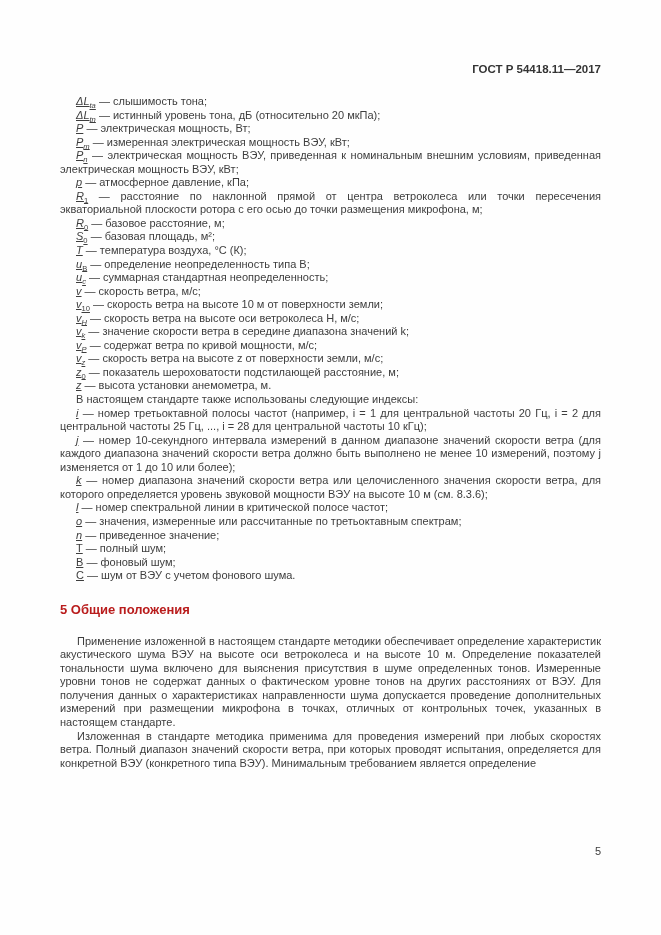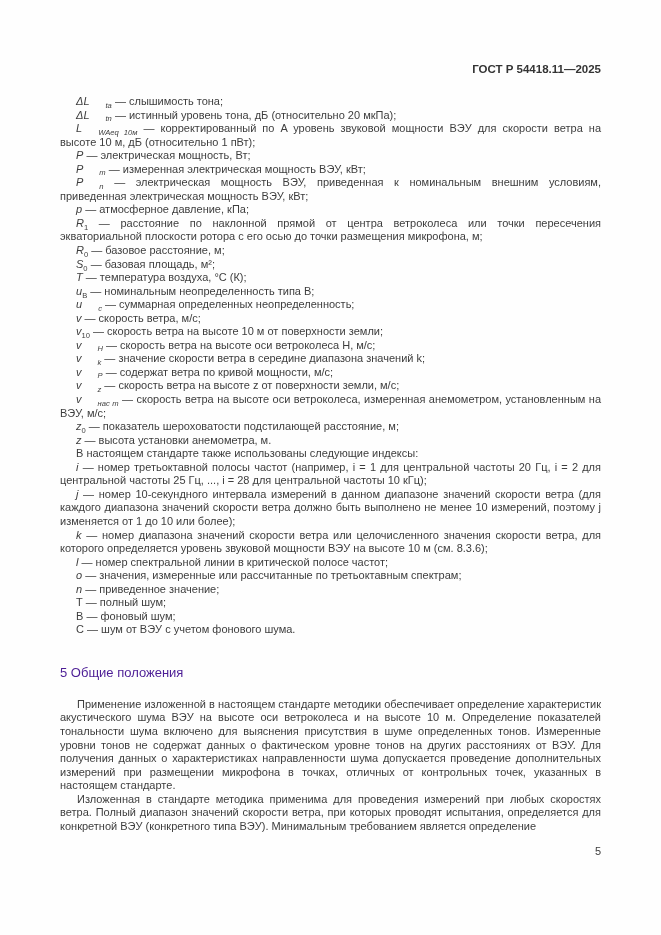--- a/index.html
+++ b/index.html
@@ -22,74 +22,72 @@
     color: #343434;
   }
   .content { margin-top: 19px; }
   .def, .para {
     margin: 0;
     font-size: 11px;
     line-height: 13.55px;
     text-align: justify;
     text-indent: 16px;
   }
-  .def .sym, .def sub, .def sup { color: #3d3d3d; }
+  .def .sym, .def sub, .def sup { color: #3d3d3d; text-decoration: underline; }
   .sym.it { font-style: italic; }
   sub {
     font-size: 7.6px;
     line-height: 0;
     vertical-align: -2.5px;
   }
-  sub.it { font-style: italic; margin-left: 16px; }
+  sub.it { font-style: italic; }
   .section-heading {
     font-size: 13px;
-    font-weight: normal;
-    color: #4c1d95;
-    margin: 28px 0 17px 0;
+    font-weight: bold;
+    color: #b91c1c;
+    margin: 19px 0 17px 0;
     line-height: 16px;
   }
   .para { text-indent: 17px; }
   .footer {
     position: absolute;
     top: 845px;
     right: 60px;
     font-size: 11px;
     color: #3d3d3d;
   }
 </style>
 </head>
 <body>
 
 <div class="page">
   <div class="header">
-    <span>ГОСТ Р 54418.11—2025</span>
+    <span>ГОСТ Р 54418.11—2017</span>
   </div>
 
   <div class="content">
     <div id="definitions">
         <p class="def"><span class="sym it">ΔL</span><sub class="it">ta</sub> <span>— слышимость тона;</span></p>
         <p class="def"><span class="sym it">ΔL</span><sub class="it">tn</sub> <span>— истинный уровень тона, дБ (относительно 20 мкПа);</span></p>
-        <p class="def"><span class="sym it">L</span><sub class="it">WAeq 10м</sub> <span>— корректированный по A уровень звуковой мощности ВЭУ для скорости ветра на высоте 10 м, дБ (относительно 1 пВт);</span></p>
         <p class="def"><span class="sym it">P</span> <span>— электрическая мощность, Вт;</span></p>
         <p class="def"><span class="sym it">P</span><sub class="it">m</sub> <span>— измеренная электрическая мощность ВЭУ, кВт;</span></p>
         <p class="def"><span class="sym it">P</span><sub class="it">n</sub> <span>— электрическая мощность ВЭУ, приведенная к номинальным внешним условиям, приведенная электрическая мощность ВЭУ, кВт;</span></p>
         <p class="def"><span class="sym it">p</span> <span>— атмосферное давление, кПа;</span></p>
         <p class="def"><span class="sym it">R</span><sub>1</sub> <span>— расстояние по наклонной прямой от центра ветроколеса или точки пересечения экваториальной плоскости ротора с его осью до точки размещения микрофона, м;</span></p>
         <p class="def"><span class="sym it">R</span><sub>0</sub> <span>— базовое расстояние, м;</span></p>
         <p class="def"><span class="sym it">S</span><sub>0</sub> <span>— базовая площадь, м²;</span></p>
         <p class="def"><span class="sym it">T</span> <span>— температура воздуха, °С (К);</span></p>
-        <p class="def"><span class="sym it">u</span><sub>В</sub> <span>— номинальным неопределенность типа В;</span></p>
-        <p class="def"><span class="sym it">u</span><sub class="it">c</sub> <span>— суммарная определенных неопределенность;</span></p>
+        <p class="def"><span class="sym it">u</span><sub>В</sub> <span>— определение неопределенность типа В;</span></p>
+        <p class="def"><span class="sym it">u</span><sub class="it">c</sub> <span>— суммарная стандартная неопределенность;</span></p>
         <p class="def"><span class="sym it">v</span> <span>— скорость ветра, м/с;</span></p>
         <p class="def"><span class="sym it">v</span><sub>10</sub> <span>— скорость ветра на высоте 10 м от поверхности земли;</span></p>
         <p class="def"><span class="sym it">v</span><sub class="it">H</sub> <span>— скорость ветра на высоте оси ветроколеса H, м/с;</span></p>
         <p class="def"><span class="sym it">v</span><sub class="it">k</sub> <span>— значение скорости ветра в середине диапазона значений k;</span></p>
         <p class="def"><span class="sym it">v</span><sub class="it">P</sub> <span>— содержат ветра по кривой мощности, м/с;</span></p>
         <p class="def"><span class="sym it">v</span><sub class="it">z</sub> <span>— скорость ветра на высоте z от поверхности земли, м/с;</span></p>
-        <p class="def"><span class="sym it">v</span><sub class="it">нас m</sub> <span>— скорость ветра на высоте оси ветроколеса, измеренная анемометром, установленным на ВЭУ, м/с;</span></p>
         <p class="def"><span class="sym it">z</span><sub>0</sub> <span>— показатель шероховатости подстилающей расстояние, м;</span></p>
         <p class="def"><span class="sym it">z</span> <span>— высота установки анемометра, м.</span></p>
         <p class="def"><span>В настоящем стандарте также использованы следующие индексы:</span></p>
         <p class="def"><span class="sym it">i</span> <span>— номер третьоктавной полосы частот (например, i = 1 для центральной частоты 20 Гц, i = 2 для центральной частоты 25 Гц, ..., i = 28 для центральной частоты 10 кГц);</span></p>
         <p class="def"><span class="sym it">j</span> <span>— номер 10-секундного интервала измерений в данном диапазоне значений скорости ветра (для каждого диапазона значений скорости ветра должно быть выполнено не менее 10 измерений, поэтому j изменяется от 1 до 10 или более);</span></p>
         <p class="def"><span class="sym it">k</span> <span>— номер диапазона значений скорости ветра или целочисленного значения скорости ветра, для которого определяется уровень звуковой мощности ВЭУ на высоте 10 м (см. 8.3.6);</span></p>
         <p class="def"><span class="sym it">l</span> <span>— номер спектральной линии в критической полосе частот;</span></p>
         <p class="def"><span class="sym it">o</span> <span>— значения, измеренные или рассчитанные по третьоктавным спектрам;</span></p>
         <p class="def"><span class="sym it">n</span> <span>— приведенное значение;</span></p>
         <p class="def"><span class="sym">Т</span> <span>— полный шум;</span></p>

